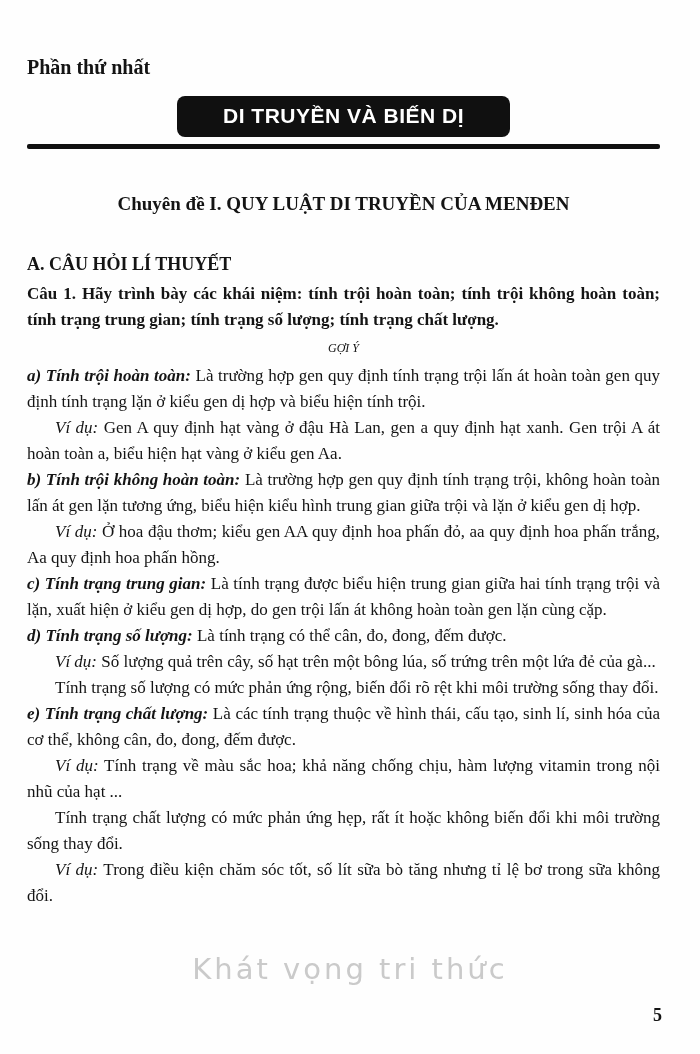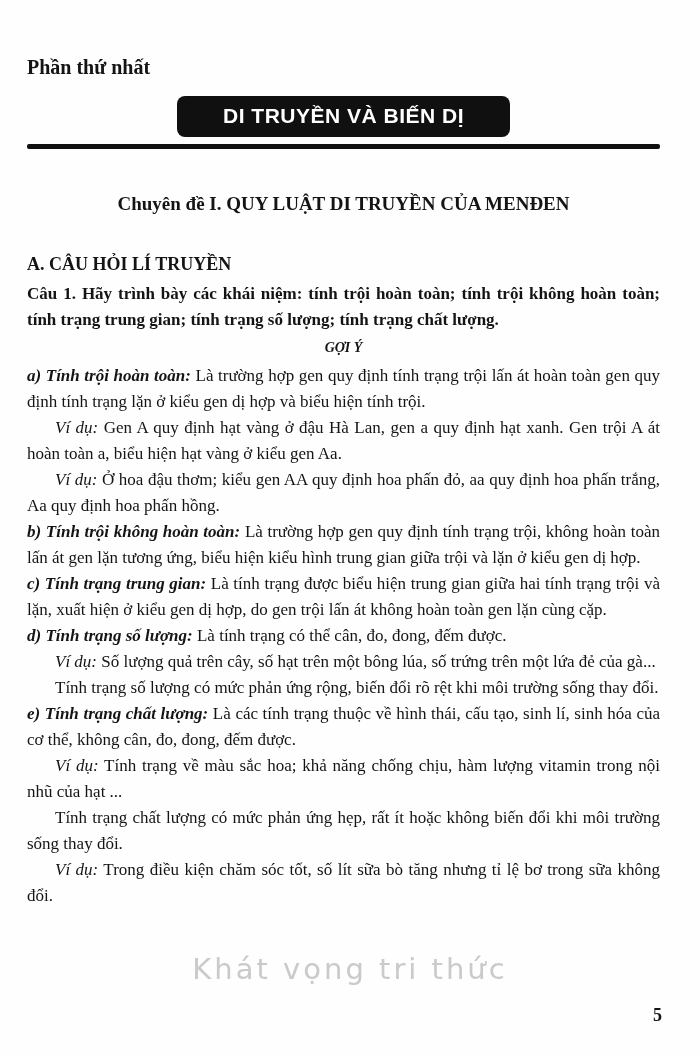--- a/index.html
+++ b/index.html
@@ -53,23 +53,23 @@
     font-weight: bold;
     font-size: 18px;
     margin-bottom: 4px;
   }
   .question {
     font-weight: bold;
     text-align: justify;
   }
   .hint-heading {
     text-align: center;
-    font-weight: bold;
+    font-weight: normal;
     font-style: italic;
-    font-size: 14px;
+    font-size: 12px;
     margin: 2px 0 2px 0;
   }
   .para { text-align: justify; }
   .p-def { text-indent: 0; }
   .p-def .lead { font-weight: bold; font-style: italic; }
   .p-ex { text-indent: 28px; }
   .p-ex .lead { font-style: italic; }
   .p-plain { text-indent: 28px; }
   .watermark-1 {
     position: absolute;
@@ -109,33 +109,33 @@
 
   <div class="part-label">Phần thứ nhất</div>
 
   <div>
     <div class="banner">DI TRUYỀN VÀ BIẾN DỊ</div>
     <div class="banner-rule"></div>
   </div>
 
   <div class="chapter-title">Chuyên đề I. QUY LUẬT DI TRUYỀN CỦA MENĐEN</div>
 
-  <div class="section-heading">A. CÂU HỎI LÍ TRUYỀN</div>
+  <div class="section-heading">A. CÂU HỎI LÍ THUYẾT</div>
 
   <p class="question"><span class="lead">Câu 1.</span> <span>Hãy trình bày các khái niệm: tính trội hoàn toàn; tính trội không hoàn toàn; tính trạng trung gian; tính trạng số lượng; tính trạng chất lượng.</span></p>
 
   <div class="hint-heading">GỢI Ý</div>
 
   <p class="para p-def"><span class="lead">a) Tính trội hoàn toàn:</span> <span>Là trường hợp gen quy định tính trạng trội lấn át hoàn toàn gen quy định tính trạng lặn ở kiểu gen dị hợp và biểu hiện tính trội.</span></p>
 
   <p class="para p-ex"><span class="lead">Ví dụ:</span> <span>Gen A quy định hạt vàng ở đậu Hà Lan, gen a quy định hạt xanh. Gen trội A át hoàn toàn a, biểu hiện hạt vàng ở kiểu gen Aa.</span></p>
 
+  <p class="para p-def"><span class="lead">b) Tính trội không hoàn toàn:</span> <span>Là trường hợp gen quy định tính trạng trội, không hoàn toàn lấn át gen lặn tương ứng, biểu hiện kiểu hình trung gian giữa trội và lặn ở kiểu gen dị hợp.</span></p>
+
   <p class="para p-ex"><span class="lead">Ví dụ:</span> <span>Ở hoa đậu thơm; kiểu gen AA quy định hoa phấn đỏ, aa quy định hoa phấn trắng, Aa quy định hoa phấn hồng.</span></p>
-
-  <p class="para p-def"><span class="lead">b) Tính trội không hoàn toàn:</span> <span>Là trường hợp gen quy định tính trạng trội, không hoàn toàn lấn át gen lặn tương ứng, biểu hiện kiểu hình trung gian giữa trội và lặn ở kiểu gen dị hợp.</span></p>
 
   <p class="para p-def"><span class="lead">c) Tính trạng trung gian:</span> <span>Là tính trạng được biểu hiện trung gian giữa hai tính trạng trội và lặn, xuất hiện ở kiểu gen dị hợp, do gen trội lấn át không hoàn toàn gen lặn cùng cặp.</span></p>
 
   <p class="para p-def"><span class="lead">d) Tính trạng số lượng:</span> <span>Là tính trạng có thể cân, đo, đong, đếm được.</span></p>
 
   <p class="para p-ex"><span class="lead">Ví dụ:</span> <span>Số lượng quả trên cây, số hạt trên một bông lúa, số trứng trên một lứa đẻ của gà...</span></p>
 
   <p class="para p-plain"><span class="lead"></span><span>Tính trạng số lượng có mức phản ứng rộng, biến đổi rõ rệt khi môi trường sống thay đổi.</span></p>
 
   <p class="para p-def"><span class="lead">e) Tính trạng chất lượng:</span> <span>Là các tính trạng thuộc về hình thái, cấu tạo, sinh lí, sinh hóa của cơ thể, không cân, đo, đong, đếm được.</span></p>

